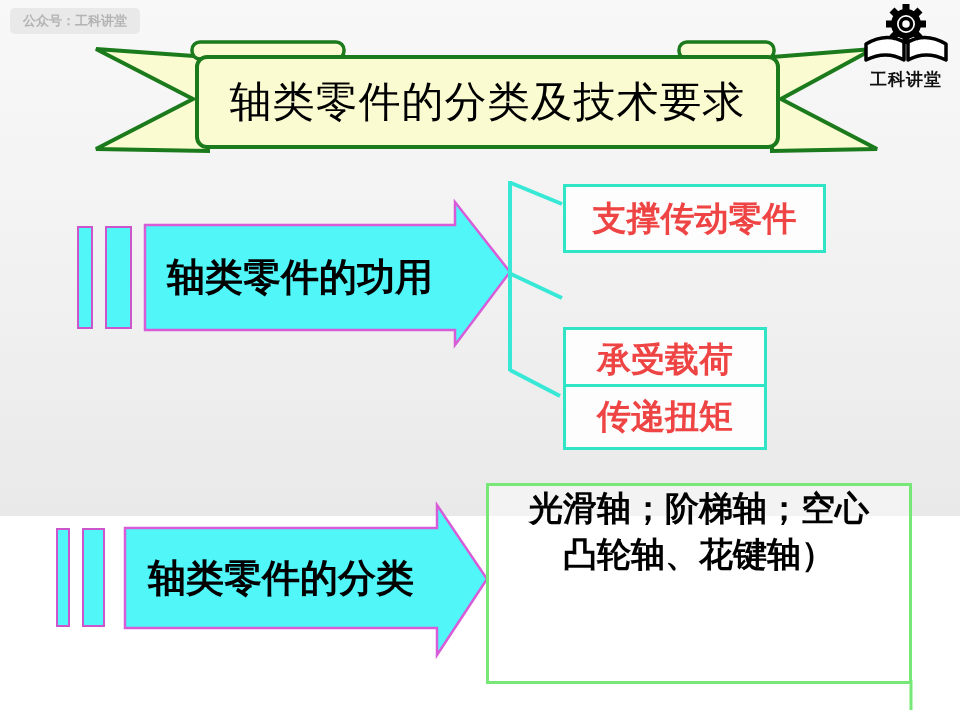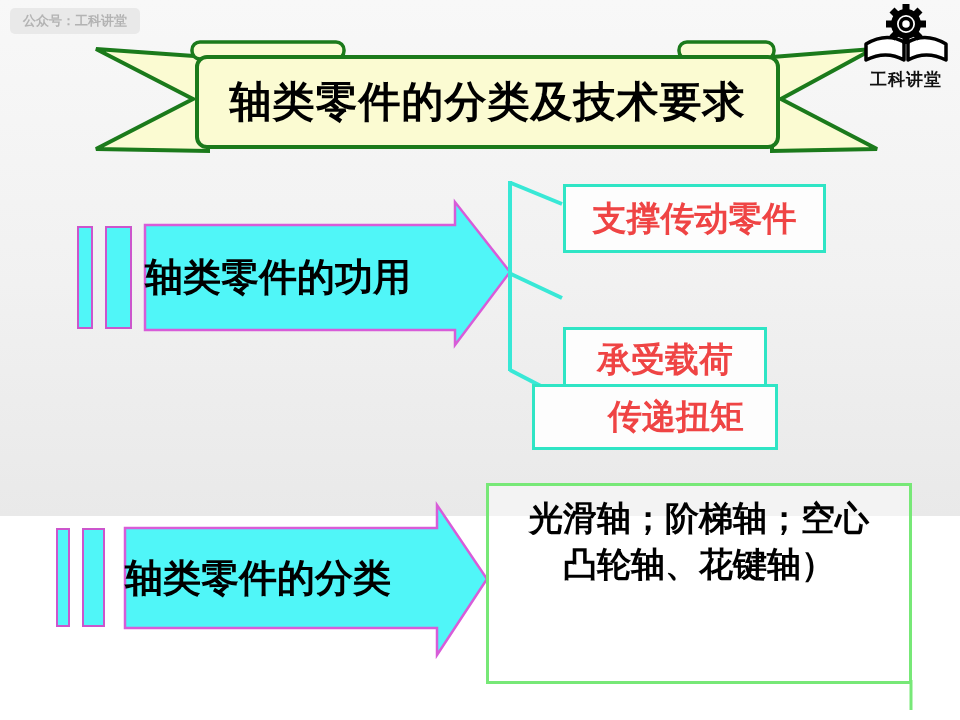--- a/index.html
+++ b/index.html
@@ -11,37 +11,37 @@
   
   #wechat-badge{left:10px;top:8px;width:130px;height:26px;background:#e9e9e9;
       border-radius:5px;color:#b3b3b3;font-family:"Liberation Sans",sans-serif;
       font-weight:bold;font-size:13px;line-height:26px;text-align:center;}
   
   #logo{right:6px;top:2px;width:96px;height:92px;text-align:center;}
   #logo-label{position:absolute;left:0;top:66px;width:96px;font-size:17px;
       font-weight:bold;color:#111;font-family:"Liberation Sans",sans-serif;letter-spacing:1px;}
   
   #title-text{left:197px;top:57px;width:581px;height:90px;line-height:90px;
-      text-align:center;font-size:42px;font-weight:bold;color:#000;letter-spacing:1px;}
+      text-align:center;font-size:42px;font-weight:normal;color:#000;letter-spacing:1px;}
   
-  .arrow-label{position:absolute;font-weight:bold;color:#000;font-size:38px;}
+  .arrow-label{position:absolute;text-align:center;font-weight:bold;color:#000;font-size:38px;}
   #func-label{left:145px;top:225px;width:310px;height:105px;line-height:105px;}
   #class-label{left:125px;top:528px;width:312px;height:100px;line-height:100px;}
   
   .item-box{position:absolute;border:3px solid #2fe5c5;background:#fdfdfd;
       text-align:center;font-weight:bold;color:#ef4444;font-size:34px;}
   #item-box-0{left:563px;top:184px;width:257px;height:63px;line-height:63px;}
   #item-box-1{left:563px;top:286px;width:198px;height:60px;line-height:60px;margin-top:41px;}
-  #item-box-2{left:532px;top:384px;width:198px;height:60px;line-height:60px;padding-left:42px;}
+  #item-box-2{left:563px;top:384px;width:198px;height:60px;line-height:60px;}
   
   #class-box{left:486px;top:483px;width:420px;height:195px;border:3px solid #77e877;
       background:rgba(255,255,255,0.45);}
   #class-box .line{height:46px;line-height:46px;text-align:center;
       font-size:34px;font-weight:bold;color:#000;}
-  #class-box .inner{padding-top:10px;}
+  #class-box .inner{}
   
   #watermark{left:752px;top:670px;width:205px;font-size:27px;font-weight:bold;
       color:#3d3d3d;white-space:nowrap;
       text-shadow:-1px -1px 0 #fff,1px -1px 0 #fff,-1px 1px 0 #fff,1px 1px 0 #fff;}
   svg{display:block;}
 </style>
 </head>
 <body>
 
 <div id="slide">

